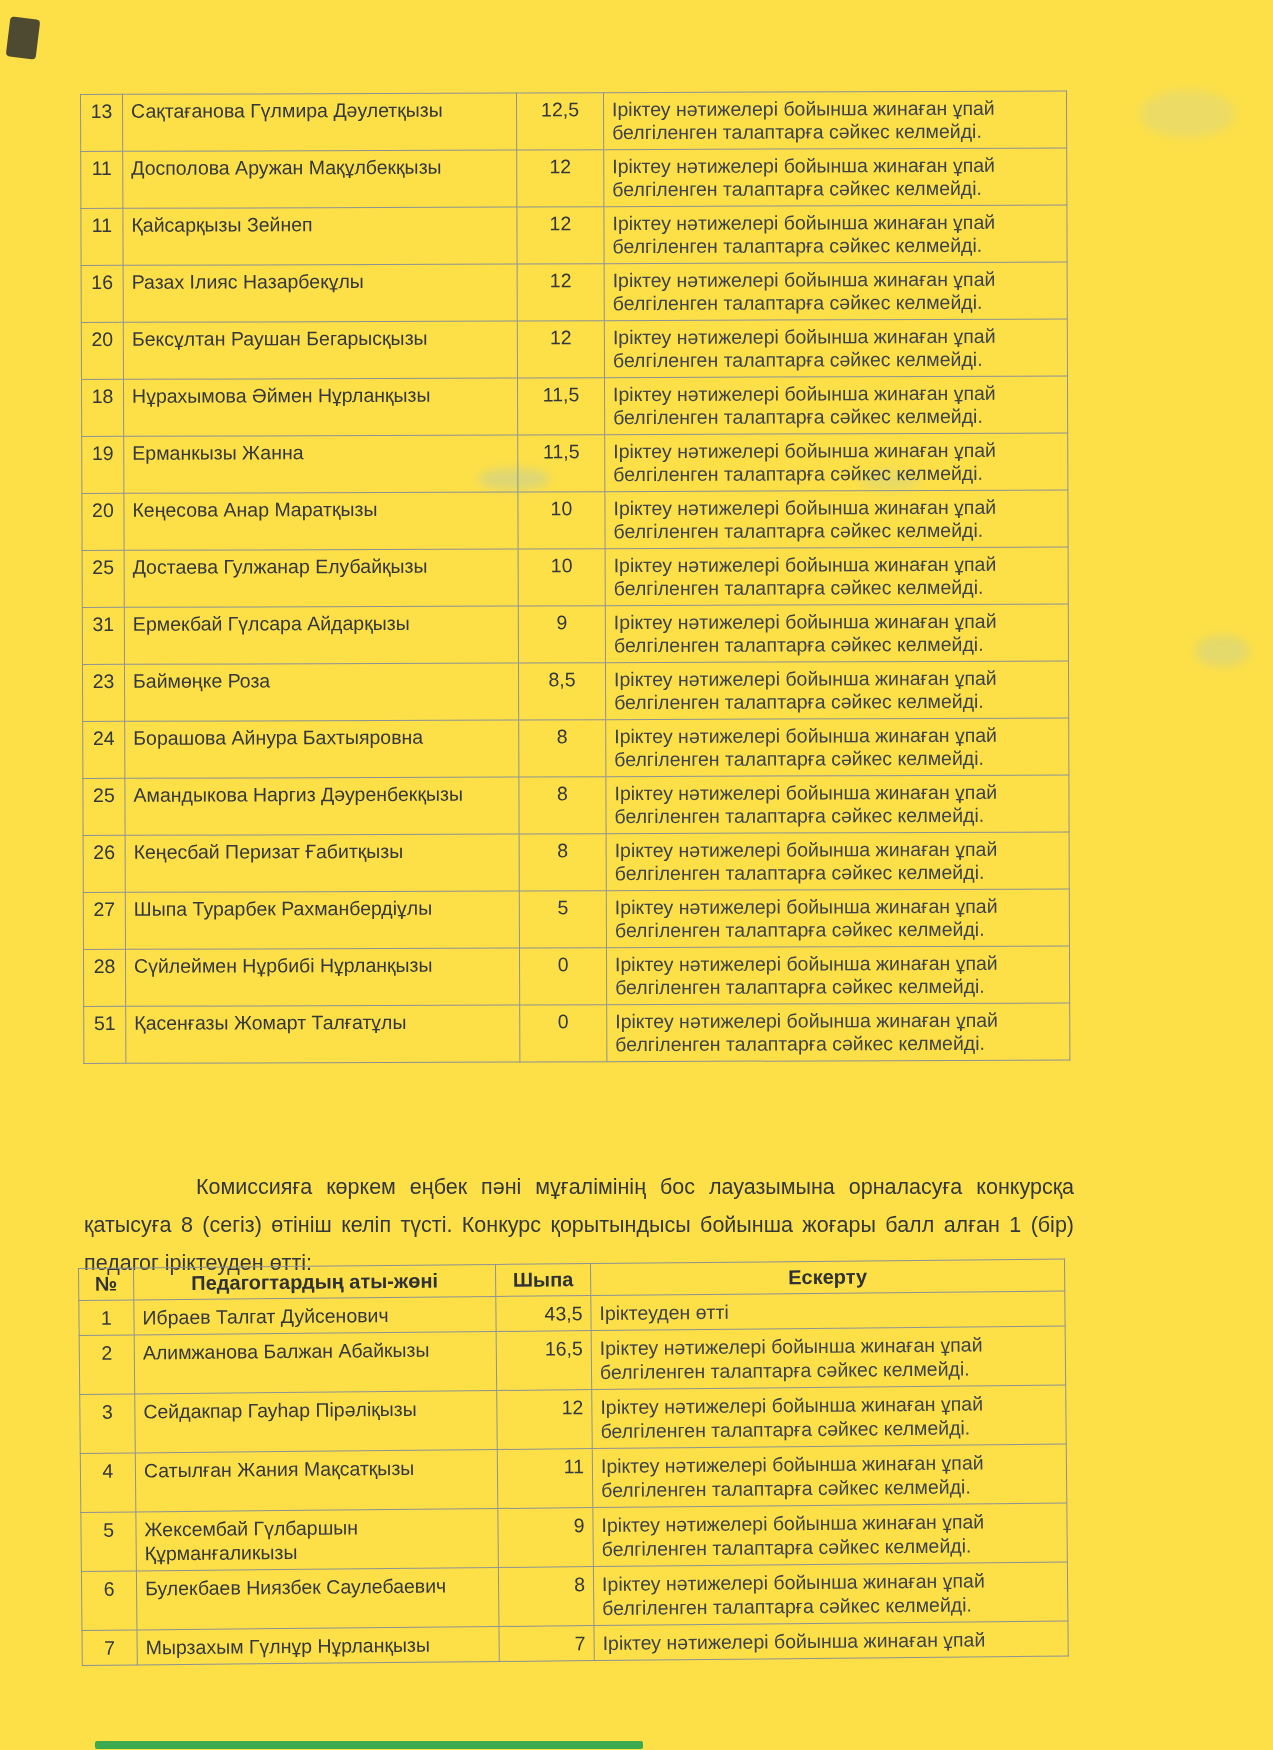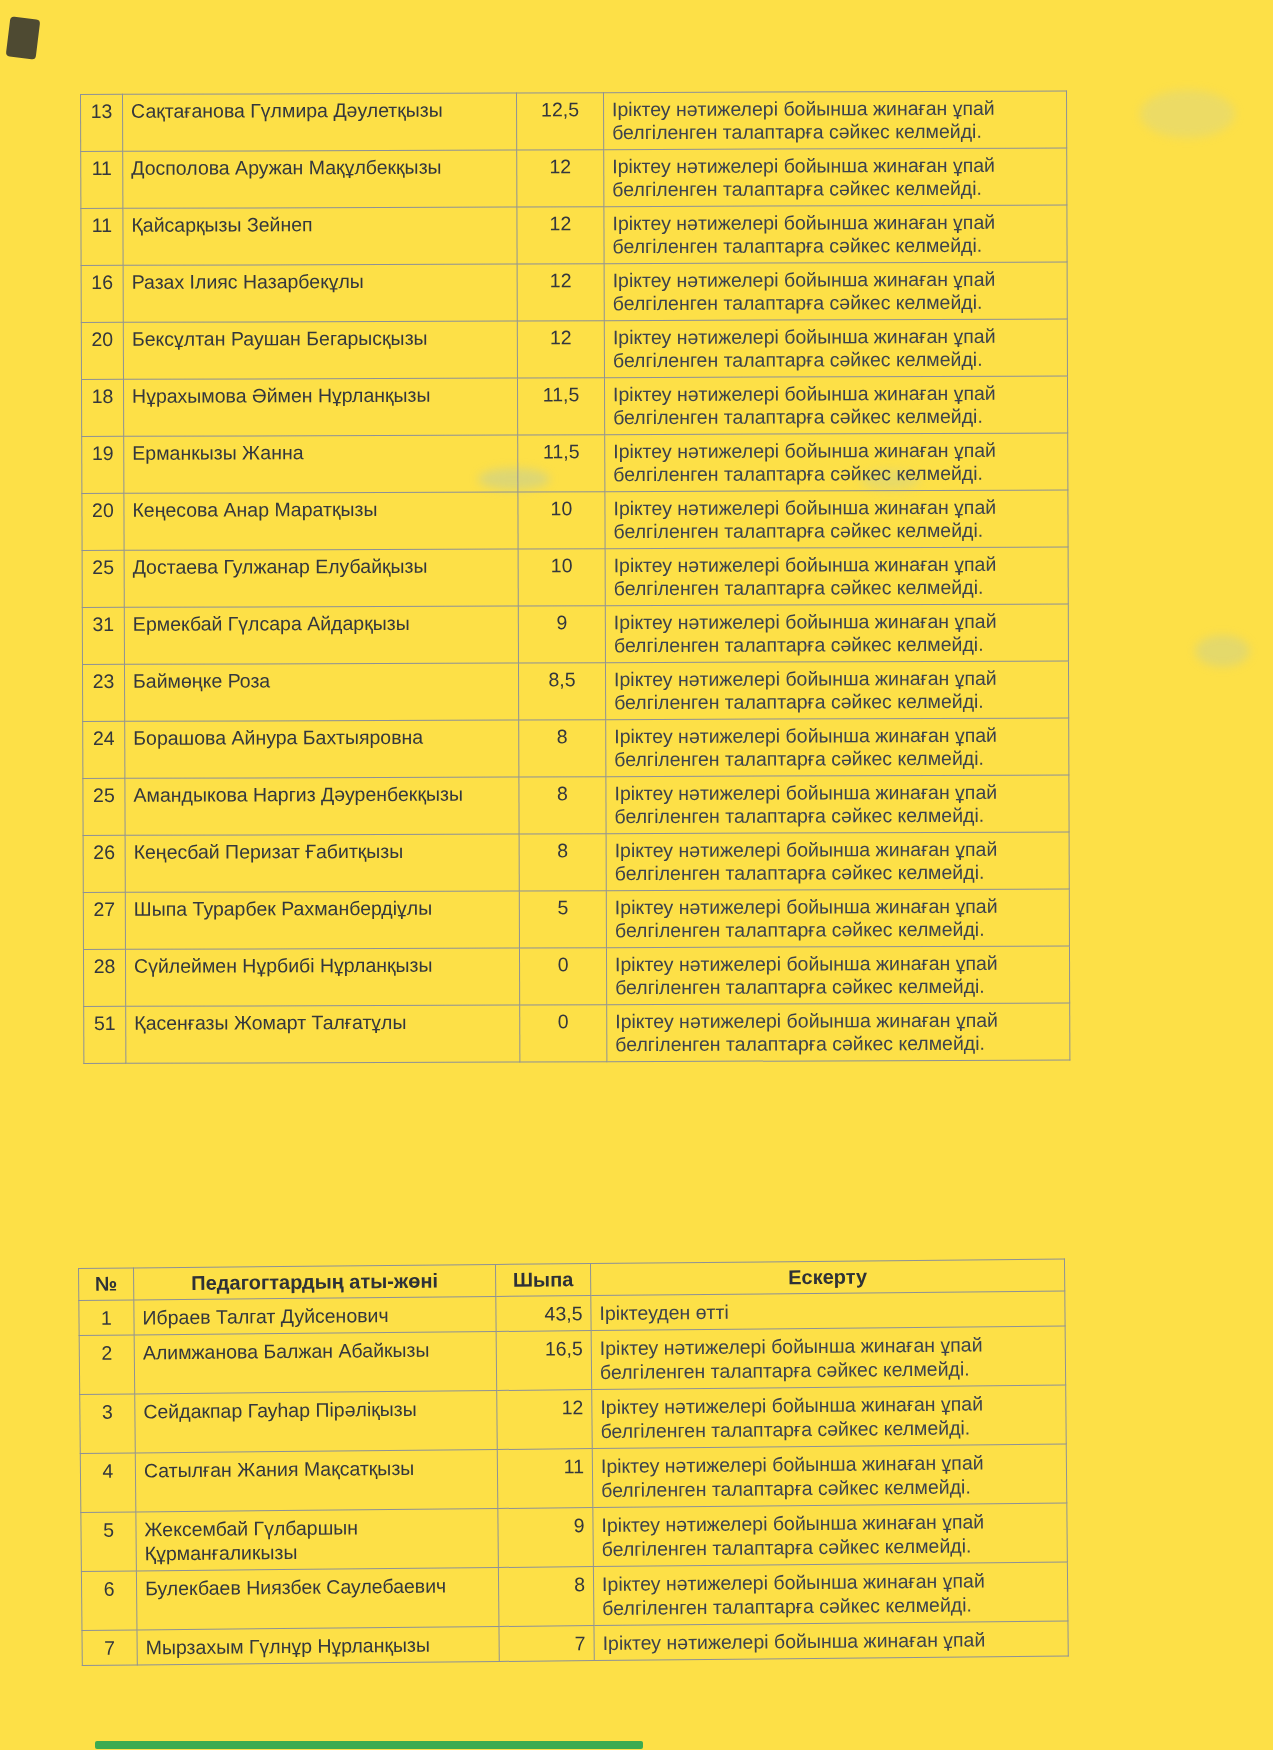--- a/index.html
+++ b/index.html
@@ -183,20 +183,21 @@
         </tr>
         <tr>
           <td class="cell-num">51</td>
           <td class="cell-name">Қасенғазы Жомарт Талғатұлы</td>
           <td class="cell-score">0</td>
           <td class="cell-note">Іріктеу нәтижелері бойынша жинаған ұпай белгіленген талаптарға сәйкес келмейді.</td>
         </tr>
       </tbody>
   </table>
 
+  <p class="para">Комиссияға көркем еңбек пәні мұғалімінің бос лауазымына орналасуға конкурсқа қатысуға 8 (сегіз) өтініш келіп түсті. Конкурс қорытындысы бойынша жоғары балл алған 1 (бір) педагог іріктеуден өтті:</p>
 
   <table class="t2">
     <colgroup>
       <col style="width:55px">
         <col style="width:362px">
         <col style="width:95px">
         <col style="width:474px">
     </colgroup>
     <thead>
       <tr>

